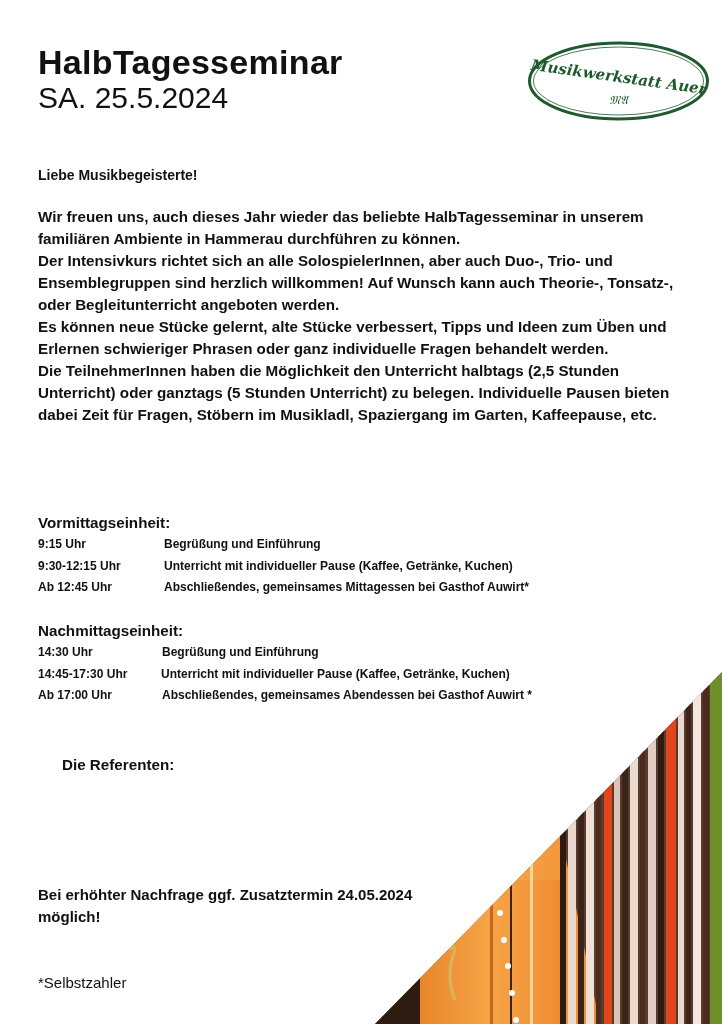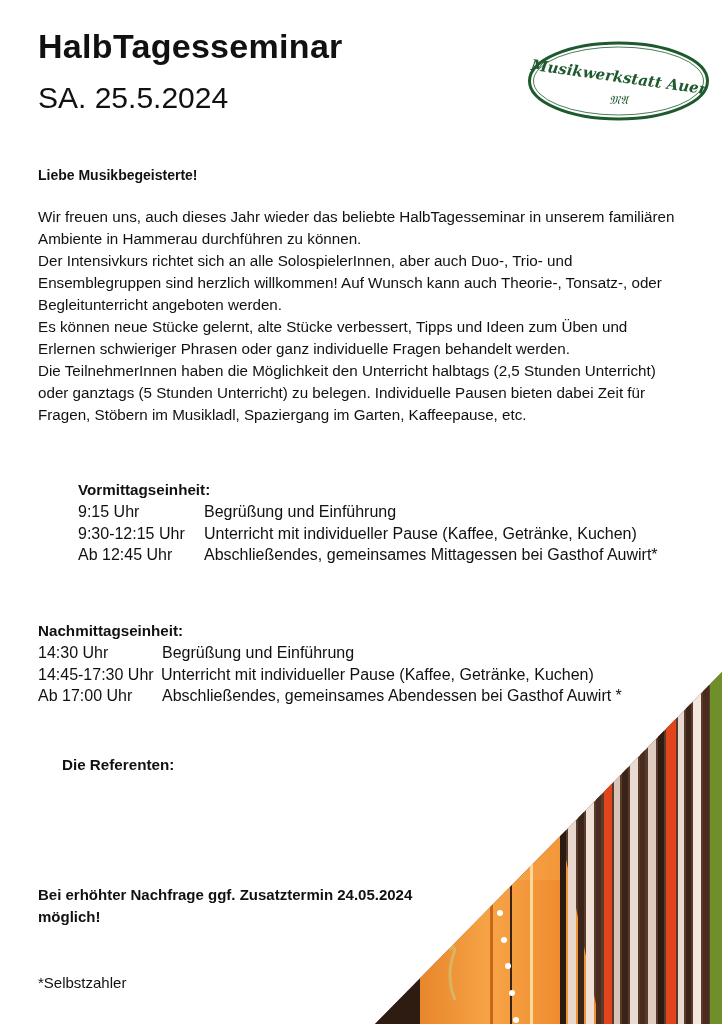--- a/index.html
+++ b/index.html
@@ -1,28 +1,28 @@
 <!DOCTYPE html>
 <html><head>
 <meta charset="utf-8">
 <style>
   html, body { margin:0; padding:0; }
   body { width:722px; height:1024px; position:relative; overflow:hidden; background:#ffffff; font-family:"Liberation Sans", "DejaVu Sans", sans-serif; color:#111; }
-  .title { position:absolute; left:38px; top:26px; font-size:34px; font-weight:bold; letter-spacing:0.3px; line-height:40px; margin:0; }
+  .title { position:absolute; left:38px; top:42px; font-size:34px; font-weight:bold; letter-spacing:0.3px; line-height:40px; margin:0; }
   .subtitle { position:absolute; left:38px; top:80px; font-size:30px; line-height:36px; font-weight:normal; }
   .logo { position:absolute; left:527px; top:40px; width:183px; height:82px; }
   .text { position:absolute; left:38px; font-size:15.2px; line-height:22px; }
   .bold { font-weight:bold; }
   .greeting { top:164px; font-size:14px; }
-  .intro { top:206px; width:640px; }
+  .intro { top:206px; width:640px;font-weight:bold; }
   .intro p { margin:0; }
   .sched-title { font-weight:bold; font-size:15.2px; line-height:22px; }
-  .sched-row { display:flex; font-size:16px; line-height:21.5px; white-space:nowrap; }
+  .sched-row { display:flex; font-size:12px; line-height:21.5px; white-space:nowrap;font-weight:bold; }
   .sched-time { display:inline-block; }
-  .morning { top:479px;margin-left:40px; }
+  .morning { top:512px; }
   .morning .sched-time { width:126px; }
   .afternoon { top:620px; }
   .afternoon .sched-time { width:124px; }
   .afternoon .sched-row:nth-child(3) .sched-time { width:123px; }
   .refs { top:754px; width:500px;margin-left:24px; }
   .extra { top:884px; font-weight:bold; font-size:15px; line-height:22px; width:400px; }
   .footnote { top:972px; font-size:15px; }
   .harp { position:absolute; left:0; top:0; width:722px; height:1024px; pointer-events:none; }
 </style>
 </head>

